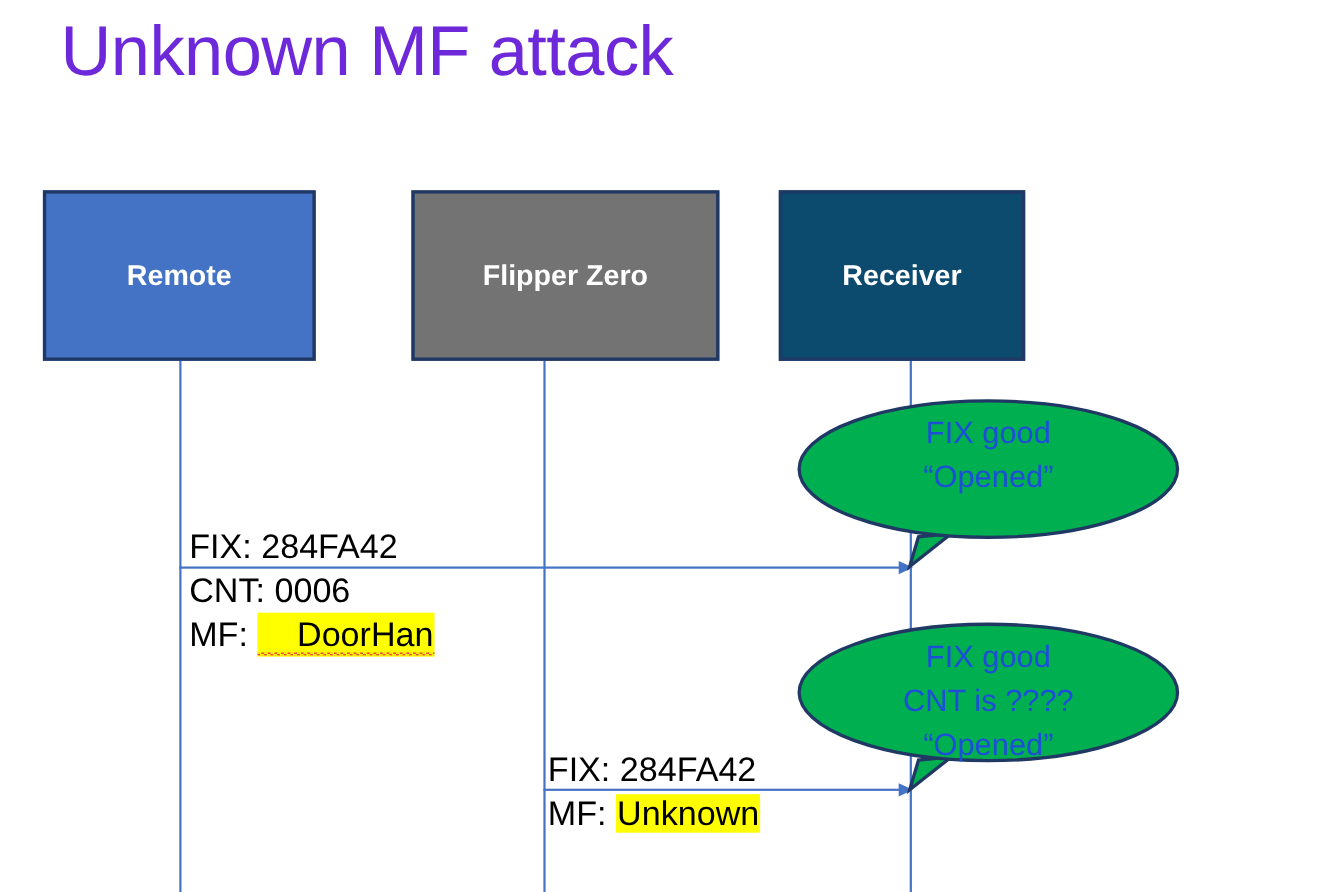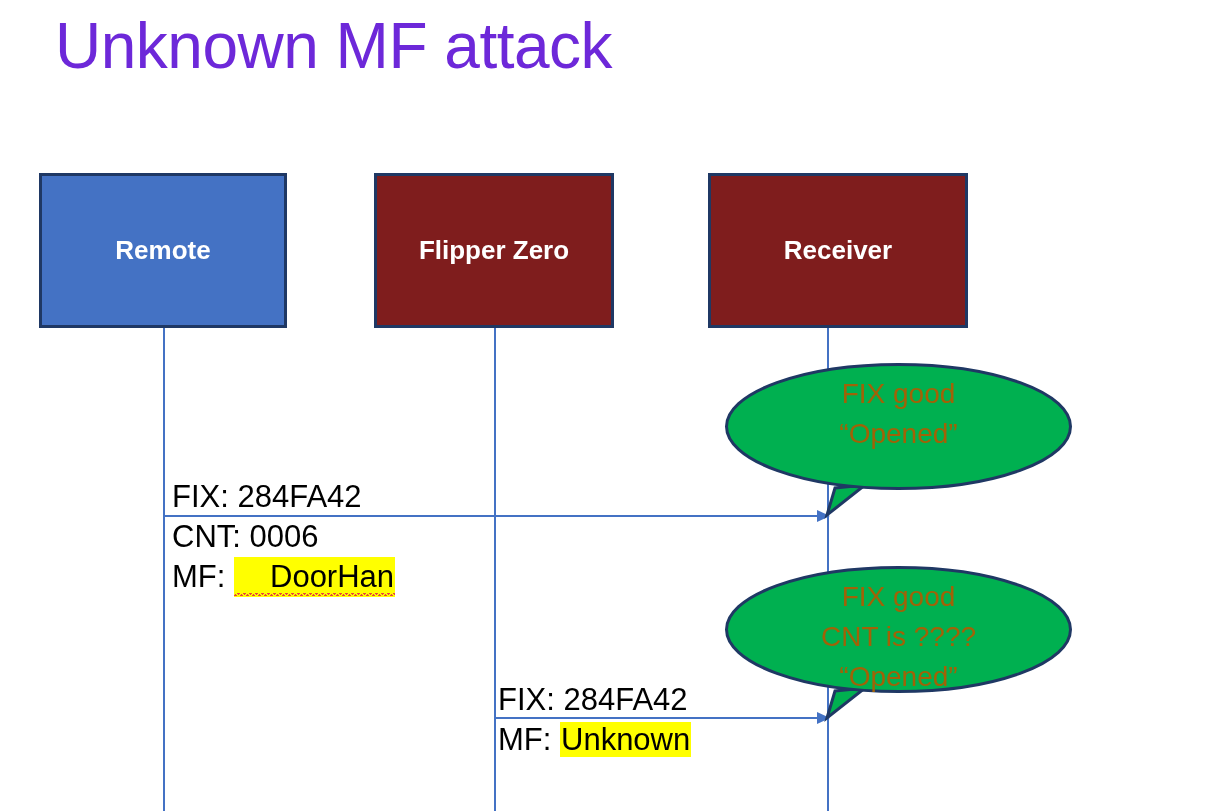--- a/index.html
+++ b/index.html
@@ -49,22 +49,22 @@
     border: 3px solid #1F3864;
     box-sizing: border-box;
     display: flex;
     align-items: center;
     justify-content: center;
     color: #ffffff;
     font-size: 26px;
     font-weight: 700;
   }
   .actor-remote   { left: 39px;  width: 248px; background: #4472C4; }
-  .actor-flipper  { left: 374px; width: 240px; background: #7f1d1d; }
-  .actor-receiver { left: 708px; width: 260px; background: #7f1d1d; }
+  .actor-flipper  { left: 374px; width: 280px; background: #737373; }
+  .actor-receiver { left: 708px; width: 224px; background: #0c4a6e; }
 
   
   .msg-arrow {
     position: absolute;
     height: 2px;
     background: #4472C4;
   }
   .msg-arrow::after {
     content: "";
     position: absolute;
@@ -118,21 +118,21 @@
 
   
   .callout { position: absolute; }
   .callout svg { display: block; overflow: visible; }
   .callout-text {
     position: absolute;
     left: 0;
     top: 0;
     width: 347px;
     text-align: center;
-    color: #a16207;
+    color: #1d4ed8;
     font-size: 28px;
     line-height: 40px;
     pointer-events: none;
   }
   .callout-text .line { display: block; }
   .callout-1 { left: 725px; top: 363px; }
   .callout-1 .callout-text { padding-top: 11px; }
   .callout-2 { left: 725px; top: 566px; }
   .callout-2 .callout-text { padding-top: 11px; }
 </style>

